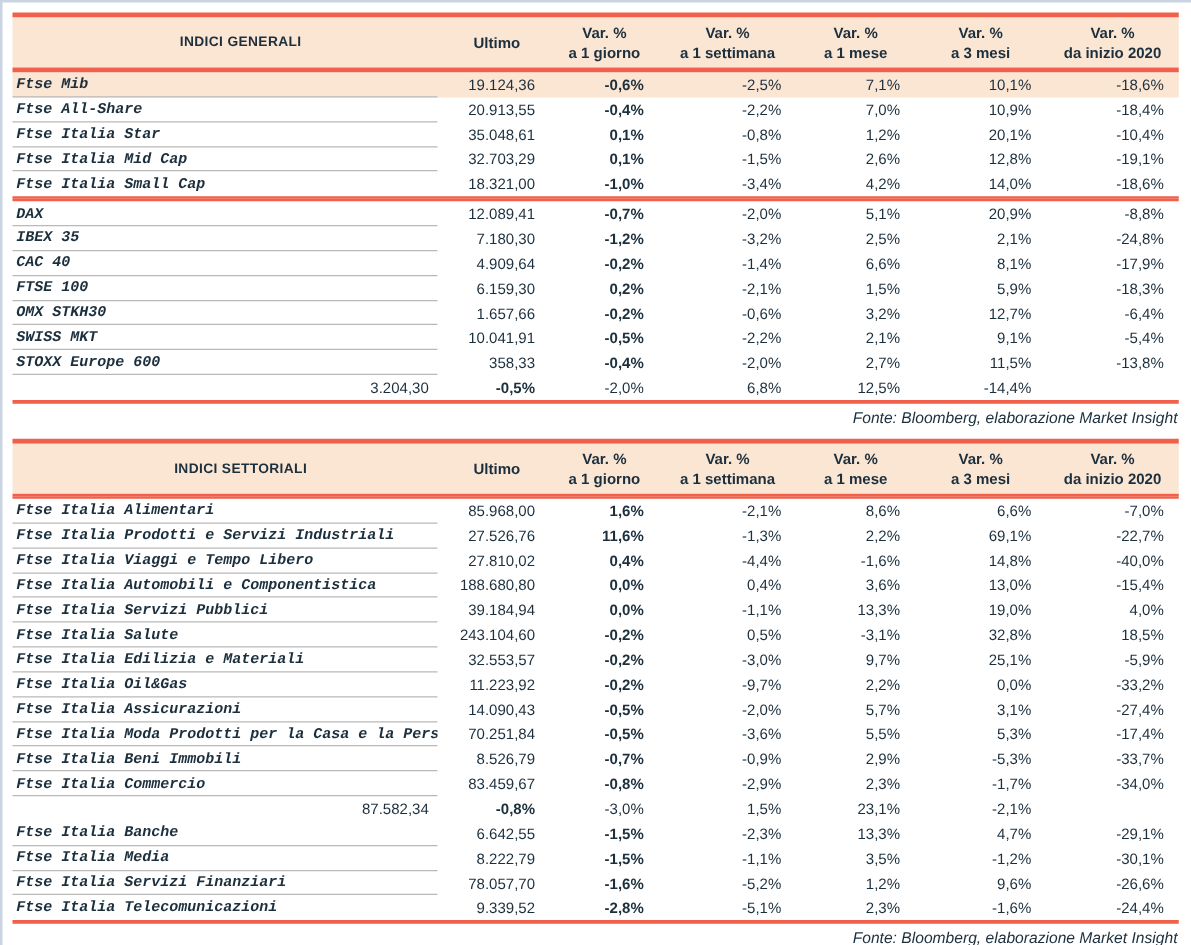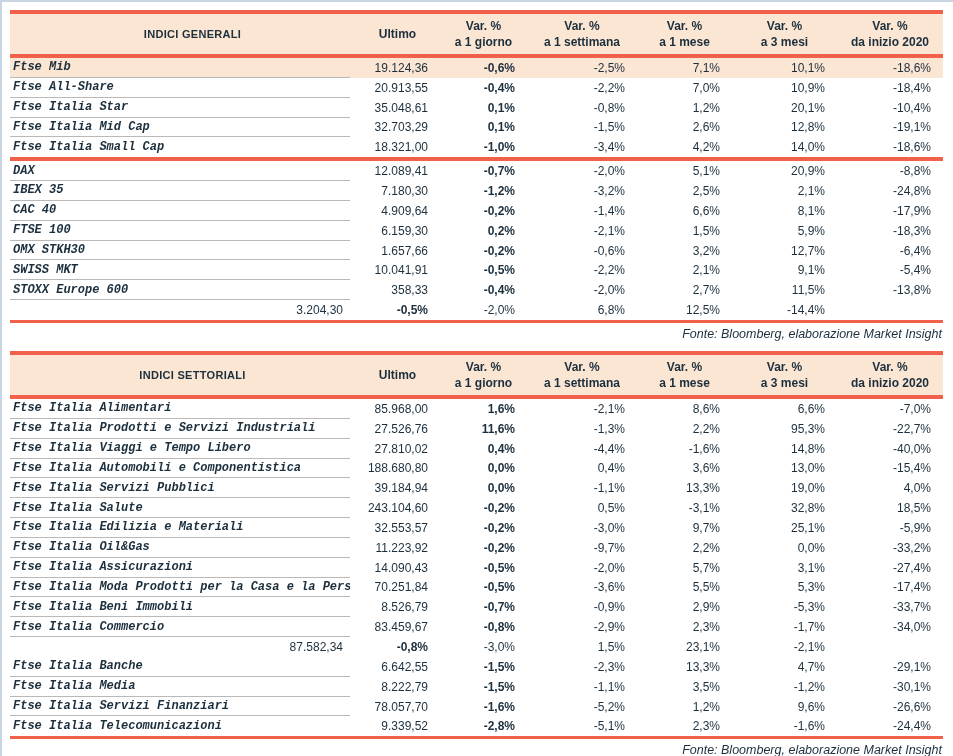--- a/index.html
+++ b/index.html
@@ -239,21 +239,21 @@
         <div class="num">8,6%</div>
         <div class="num">6,6%</div>
         <div class="num">-7,0%</div>
       </div>
       <div class="g row">
         <div class="lab">Ftse Italia Prodotti e Servizi Industriali</div>
         <div class="num">27.526,76</div>
         <div class="num b">11,6%</div>
         <div class="num">-1,3%</div>
         <div class="num">2,2%</div>
-        <div class="num">95,3%</div>
+        <div class="num">69,1%</div>
         <div class="num">-22,7%</div>
       </div>
       <div class="g row">
         <div class="lab">Ftse Italia Viaggi e Tempo Libero</div>
         <div class="num">27.810,02</div>
         <div class="num b">0,4%</div>
         <div class="num">-4,4%</div>
         <div class="num">-1,6%</div>
         <div class="num">14,8%</div>
         <div class="num">-40,0%</div>

